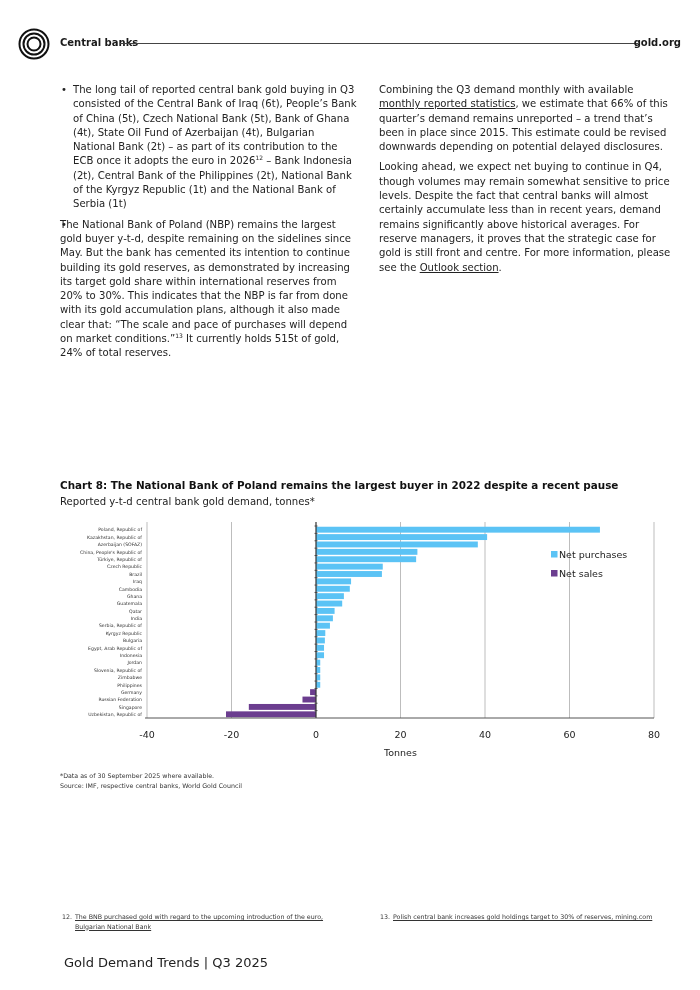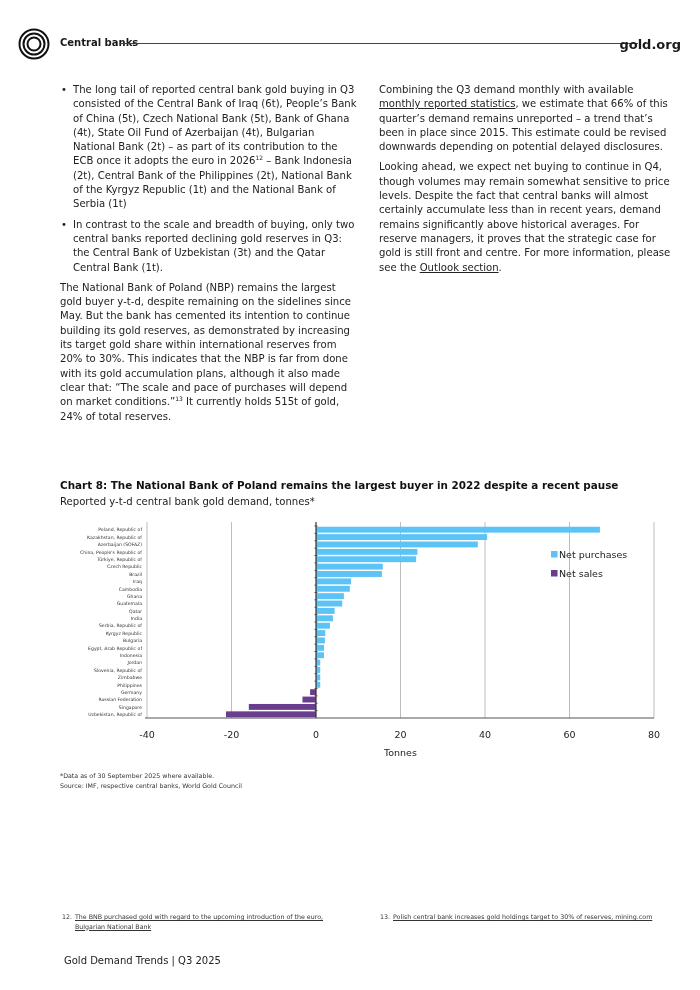--- a/index.html
+++ b/index.html
@@ -3,42 +3,42 @@
 <meta charset="utf-8">
 <style>
   * { box-sizing: border-box; margin: 0; padding: 0; }
   html, body { width: 700px; height: 990px; background: #ffffff; }
   body { position: relative; font-family: "DejaVu Sans", sans-serif; color: #1a1a1a; overflow: hidden; }
 
   .header { position: absolute; top: 28px; left: 18px; width: 664px; height: 32px; }
   .logo { position: absolute; left: 0; top: 0; width: 32px; height: 32px; }
   .hdr-section { position: absolute; left: 42px; top: 9px; font-size: 10px; font-weight: bold; }
   .hdr-rule { position: absolute; left: 102px; right: 44px; top: 15px; height: 0; border-top: 1.2px solid #444; }
-  .hdr-site { position: absolute; right: 1px; top: 9px; font-size: 13px; font-weight: bold; }
+  .hdr-site { position: absolute; right: 1px; top: 9px; font-size: 10px; font-weight: bold; }
 
   .col { position: absolute; font-size: 10.1px; line-height: 14.3px; color: #222; }
   .col-left { left: 60px; top: 83px; width: 298px; }
   .col-right { left: 379px; top: 83px; width: 296px; }
   .col ul { list-style: none; }
   .col li { position: relative; padding-left: 13px; margin-bottom: 6px; }
   .col li .bullet { position: absolute; left: 1px; top: 0; }
   .col p { margin-bottom: 6px; }
   .u { text-decoration: underline; }
   sup { font-size: 6px; vertical-align: super; line-height: 0; }
 
   .chart-title { position: absolute; left: 60px; top: 479px; font-size: 10.4px; font-weight: bold; color: #111; }
   .chart-sub { position: absolute; left: 60px; top: 496px; font-size: 10.1px; color: #222; text-align: right; }
   #chart { position: absolute; left: 0; top: 515px; }
 
   .note { position: absolute; left: 60px; font-size: 6.3px; color: #333; }
   .fn { position: absolute; top: 912px; font-size: 6.3px; line-height: 9.5px; color: #333; }
   .fn .num { position: absolute; left: 0; }
   .fn .txt { display: block; padding-left: 13px; text-decoration: underline; }
 
-  .footer-l { position: absolute; left: 64px; top: 955px; font-size: 10px; color: #222; }
+  .footer-l { position: absolute; left: 64px; top: 955px; font-size: 13px; color: #222; }
   .footer-r { position: absolute; right: 35px; top: 1006px; font-size: 10px; color: #222; text-align: center; }
 </style>
 </head>
 <body>
 
 <div class="header">
   <svg class="logo" viewBox="0 0 32 32">
     <circle cx="16" cy="16" r="14.5" fill="none" stroke="#111" stroke-width="2"></circle>
     <circle cx="16" cy="16" r="10.5" fill="none" stroke="#111" stroke-width="2"></circle>
     <circle cx="16" cy="16" r="6.5" fill="none" stroke="#111" stroke-width="2"></circle>
@@ -49,21 +49,20 @@
 </div>
 
 <div class="col col-left">
   <ul>
     <li>
       <span class="bullet">•</span>
       <span>The long tail of reported central bank gold buying in Q3 consisted of the Central Bank of Iraq (6t), People’s Bank of China (5t), Czech National Bank (5t), Bank of Ghana (4t), State Oil Fund of Azerbaijan (4t), Bulgarian National Bank (2t) – as part of its contribution to the ECB once it adopts the euro in 2026</span><sup>12</sup><span> – Bank Indonesia (2t), Central Bank of the Philippines (2t), National Bank of the Kyrgyz Republic (1t) and the National Bank of Serbia (1t)</span>
     </li>
     <li>
       <span class="bullet">•</span>
-      <span>In contrast to the scale and breadth of buying, only two central banks reported declining gold reserves in Q3: the Central Bank of Uzbekistan (3t) and the Qatar Central Bank (1t).</span>
     </li>
   </ul>
   <p>
     <span>The National Bank of Poland (NBP) remains the largest gold buyer y-t-d, despite remaining on the sidelines since May. But the bank has cemented its intention to continue building its gold reserves, as demonstrated by increasing its target gold share within international reserves from 20% to 30%. This indicates that the NBP is far from done with its gold accumulation plans, although it also made clear that: “The scale and pace of purchases will depend on market conditions.”</span><sup>13</sup><span> It currently holds 515t of gold, 24% of total reserves.</span>
   </p>
 </div>
 
 <div class="col col-right">
   <p>
     <span>Combining the Q3 demand monthly with available </span><span class="u">monthly reported statistics</span><span>, we estimate that 66% of this quarter’s demand remains unreported – a trend that’s been in place since 2015. This estimate could be revised downwards depending on potential delayed disclosures.</span>

